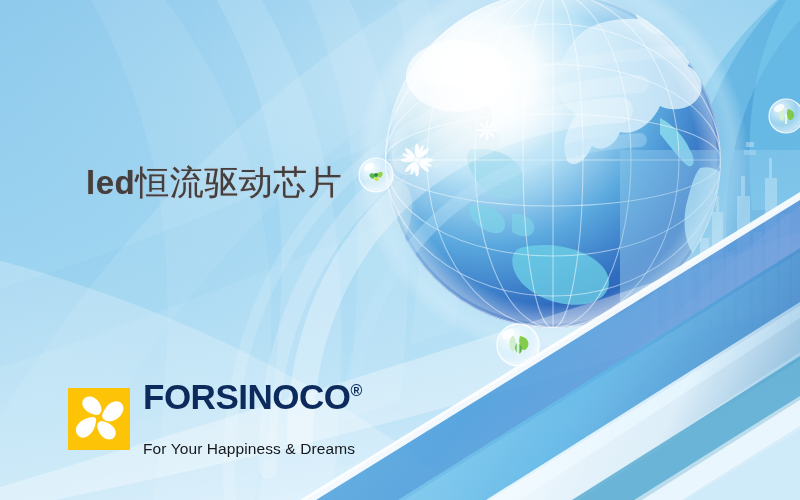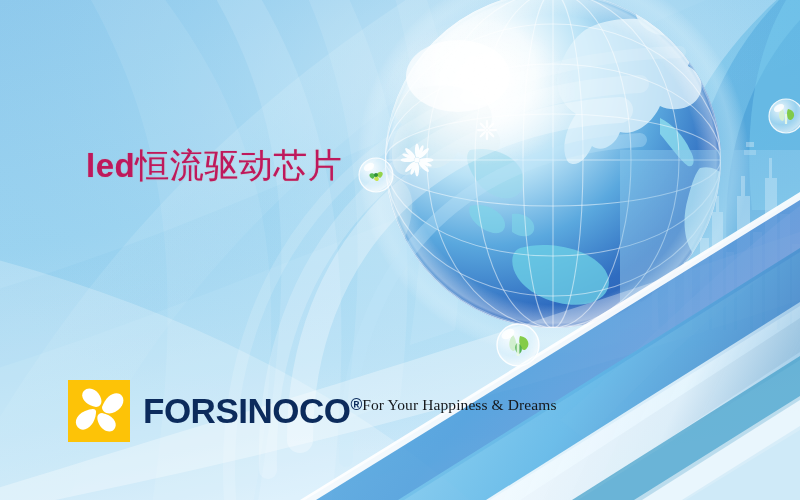--- a/index.html
+++ b/index.html
@@ -25,23 +25,23 @@
     inset: 0;
     width: 800px;
     height: 500px;
     display: block;
   }
 
   
   .headline {
     position: absolute;
     left: 86px;
-    top: 143px;
+    top: 160px;
     z-index: 40;
-    color: #be185d;
+    color: #404040;
     font-size: 34px;
     line-height: 1.38;
     letter-spacing: 0.5px;
     white-space: nowrap;
     font-family: "Liberation Serif", "DejaVu Serif", serif;
     text-shadow: 0 0 1px rgba(240,51,15,0.45);
   }
   .headline .line1 {
     display: block;
   }
@@ -70,22 +70,23 @@
     width: 62px;
     height: 62px;
     background: #fdc307;
     flex: 0 0 auto;
     position: relative;
   }
   .logo-mark svg { display: block; }
   .logo-text {
     margin-left: 13px;
     display: flex;
-    flex-direction: row;
+    flex-direction: column;
     justify-content: center;
+    gap: 24px;
   }
   .logo-word {
     color: #0c2b5c;
     font-weight: 700;
     font-size: 35px;
     line-height: 0.96;
     letter-spacing: -0.5px;
     font-family: "Liberation Sans", "DejaVu Sans", sans-serif;
     white-space: nowrap;
   }
@@ -93,21 +94,21 @@
     font-size: 16px;
     vertical-align: super;
     letter-spacing: 0;
   }
   .logo-tag {
     color: #15181c;
     font-size: 15.5px;
     line-height: 1.2;
     margin-top: 2px;
     letter-spacing: 0.1px;
-    font-family: Liberation Serif, serif;
+    font-family: Liberation Sans, sans-serif;
     white-space: nowrap;
   }
 </style>
 </head>
 <body>
 
 <div id="banner">
 
   <svg class="layer" viewBox="0 0 800 500" preserveAspectRatio="none">
     <defs>

